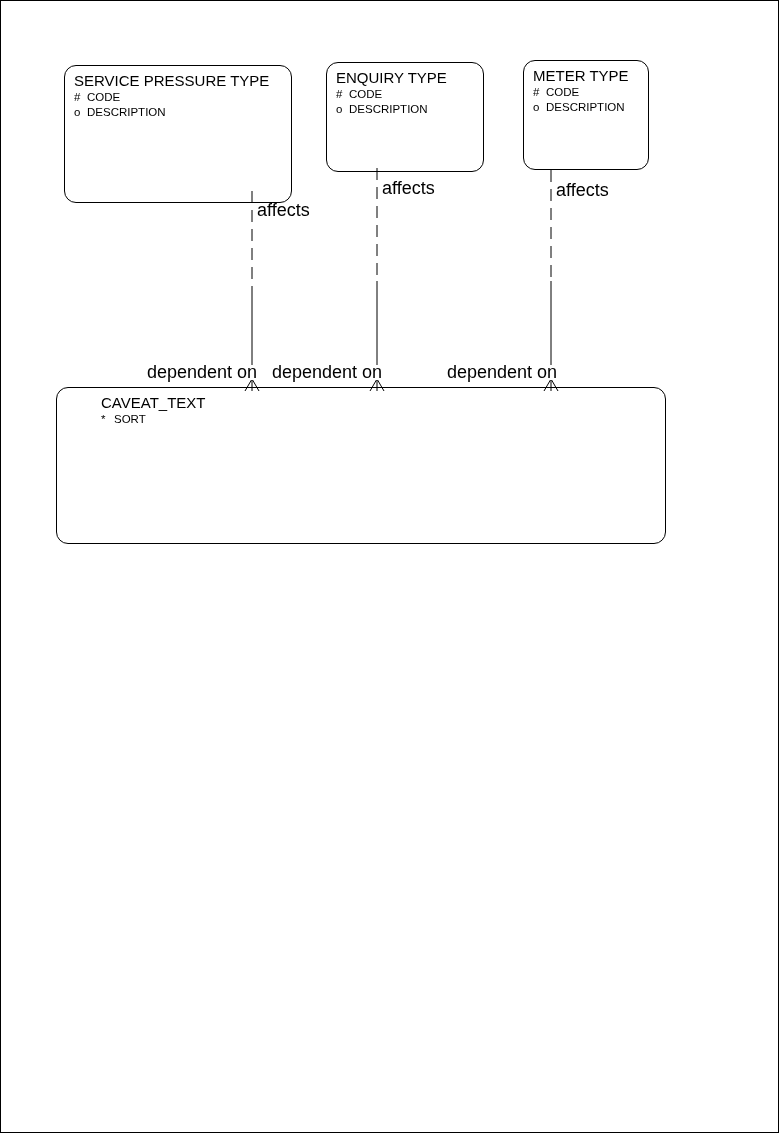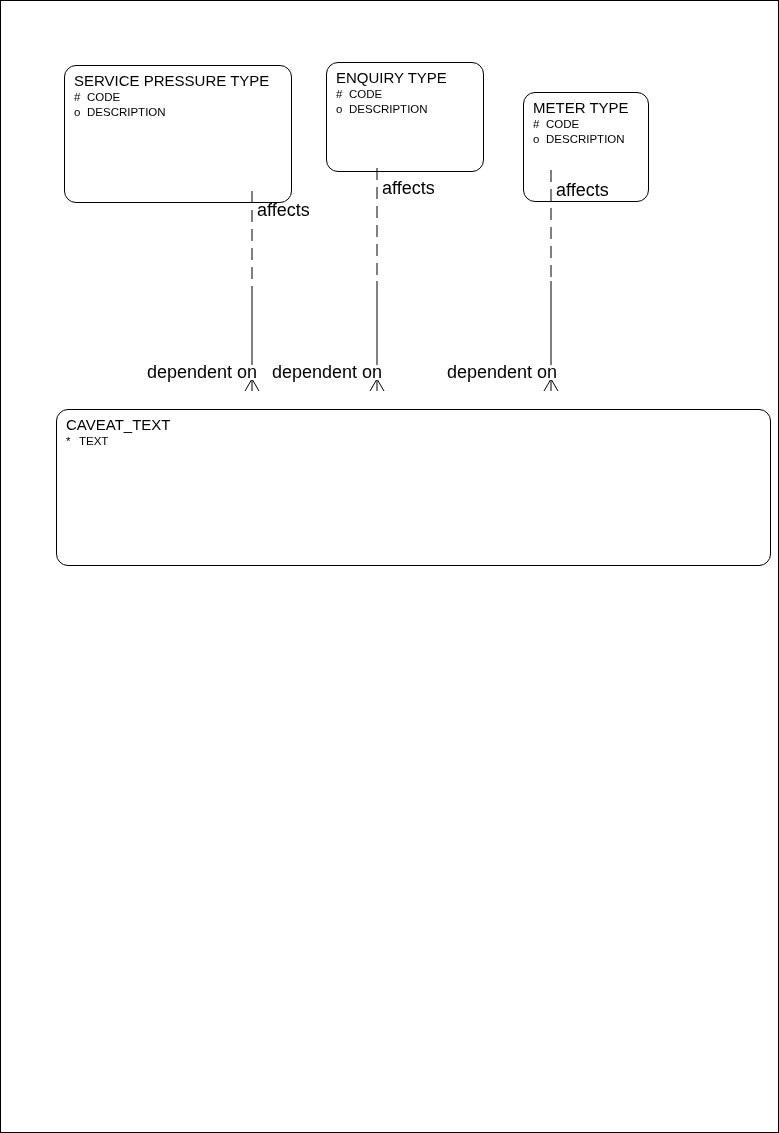--- a/index.html
+++ b/index.html
@@ -70,34 +70,34 @@
   <div class="entity" style="left:325px; top:61px; width:158px; height:110px;">
     <div class="entity-title">ENQUIRY TYPE</div>
     <div class="attr-row">
       <span class="attr-marker">#</span><span>CODE</span>
     </div>
     <div class="attr-row">
       <span class="attr-marker">o</span><span>DESCRIPTION</span>
     </div>
   </div>
 
-  <div class="entity" style="left:522px; top:59px; width:126px; height:110px;margin-top:32px;">
+  <div class="entity" style="left:522px; top:59px; width:126px; height:110px;">
     <div class="entity-title">METER TYPE</div>
     <div class="attr-row">
       <span class="attr-marker">#</span><span>CODE</span>
     </div>
     <div class="attr-row">
       <span class="attr-marker">o</span><span>DESCRIPTION</span>
     </div>
   </div>
 
-  <div class="entity" style="left:55px; top:408px; width:715px; height:157px;">
+  <div class="entity" style="left:55px; top:386px; width:610px; height:157px;padding-left:35px;">
     <div class="entity-title">CAVEAT_TEXT</div>
     <div class="attr-row">
-      <span class="attr-marker">*</span><span>TEXT</span>
+      <span class="attr-marker">*</span><span>SORT</span>
     </div>
   </div>
 
   <svg class="rel-svg" viewBox="0 0 779 1133" xmlns="http://www.w3.org/2000/svg">
 
     <g stroke="#000000" stroke-width="1" fill="none">
       <line x1="251" y1="190" x2="251" y2="290" stroke-dasharray="12 7"></line>
       <line x1="251" y1="290" x2="251" y2="390"></line>
       <line x1="251" y1="378" x2="244" y2="390"></line>
       <line x1="251" y1="378" x2="258" y2="390"></line>

